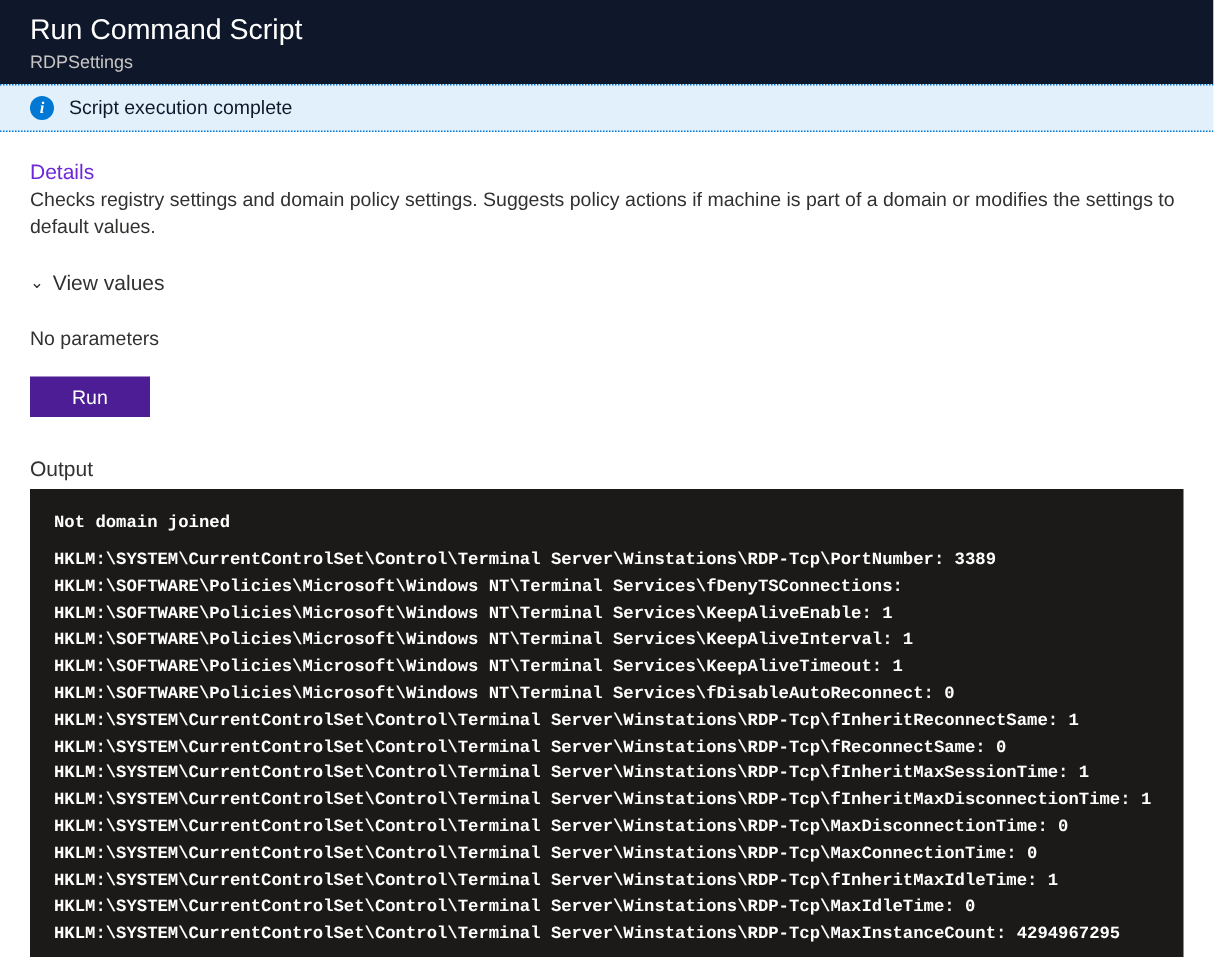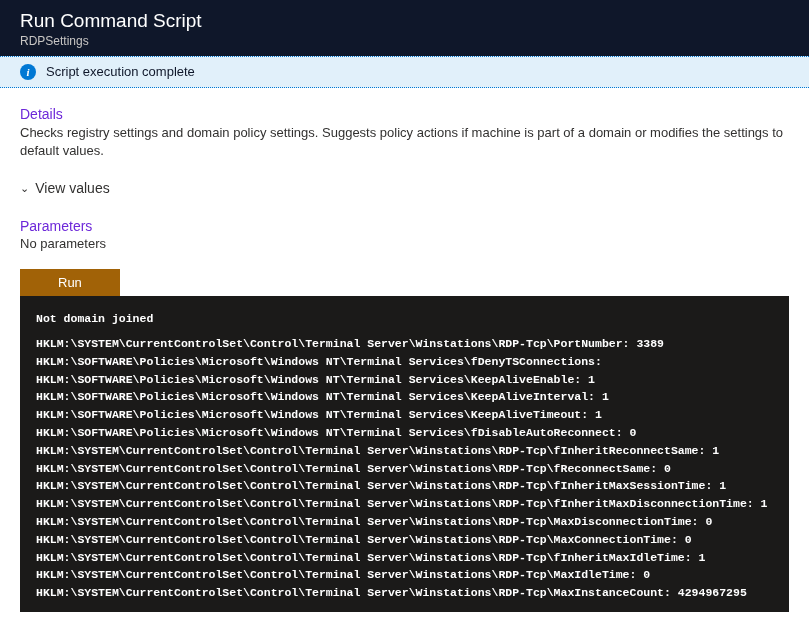--- a/index.html
+++ b/index.html
@@ -89,27 +89,28 @@
     }
     .parameters-section {
       margin-bottom: 18px;
     }
     .no-parameters {
       font-size: 13px;
       color: #323130;
       margin-top: 2px;
     }
     .run-button {
-      background: #a16207;
+      background: #4c1d95;
       color: #ffffff;
       border: none;
-      padding: 6px 38px;
+      padding: 6px 28px;
       font-size: 13px;
       font-family: inherit;
       cursor: pointer;
+      margin-bottom: 26px;
     }
     .output-section {
     }
     .output-title {
       font-size: 14px;
       font-weight: 400;
       color: #323130;
       margin-bottom: 6px;
     }
     .output-box {
@@ -146,23 +147,23 @@
     <div class="section-title">Details</div>
     <div class="details-text">Checks registry settings and domain policy settings. Suggests policy actions if machine is part of a domain or modifies the settings to default values.</div>
   </div>
 
   <div class="view-script">
     <span class="chevron">⌄</span>
     <span>View values</span>
   </div>
 
   <div class="parameters-section">
-    <div class="section-title">Parameters</div>
     <div class="no-parameters">No parameters</div>
   </div>
 
   <button class="run-button">Run</button>
 
   <div class="output-section">
+    <div class="output-title">Output</div>
     <div class="output-box" id="output-console"><div class="output-line">Not domain joined</div><div class="output-line">HKLM:\SYSTEM\CurrentControlSet\Control\Terminal Server\Winstations\RDP-Tcp\PortNumber: 3389</div><div class="output-line">HKLM:\SOFTWARE\Policies\Microsoft\Windows NT\Terminal Services\fDenyTSConnections:</div><div class="output-line">HKLM:\SOFTWARE\Policies\Microsoft\Windows NT\Terminal Services\KeepAliveEnable: 1</div><div class="output-line">HKLM:\SOFTWARE\Policies\Microsoft\Windows NT\Terminal Services\KeepAliveInterval: 1</div><div class="output-line">HKLM:\SOFTWARE\Policies\Microsoft\Windows NT\Terminal Services\KeepAliveTimeout: 1</div><div class="output-line">HKLM:\SOFTWARE\Policies\Microsoft\Windows NT\Terminal Services\fDisableAutoReconnect: 0</div><div class="output-line">HKLM:\SYSTEM\CurrentControlSet\Control\Terminal Server\Winstations\RDP-Tcp\fInheritReconnectSame: 1</div><div class="output-line">HKLM:\SYSTEM\CurrentControlSet\Control\Terminal Server\Winstations\RDP-Tcp\fReconnectSame: 0</div><div class="output-line">HKLM:\SYSTEM\CurrentControlSet\Control\Terminal Server\Winstations\RDP-Tcp\fInheritMaxSessionTime: 1</div><div class="output-line">HKLM:\SYSTEM\CurrentControlSet\Control\Terminal Server\Winstations\RDP-Tcp\fInheritMaxDisconnectionTime: 1</div><div class="output-line">HKLM:\SYSTEM\CurrentControlSet\Control\Terminal Server\Winstations\RDP-Tcp\MaxDisconnectionTime: 0</div><div class="output-line">HKLM:\SYSTEM\CurrentControlSet\Control\Terminal Server\Winstations\RDP-Tcp\MaxConnectionTime: 0</div><div class="output-line">HKLM:\SYSTEM\CurrentControlSet\Control\Terminal Server\Winstations\RDP-Tcp\fInheritMaxIdleTime: 1</div><div class="output-line">HKLM:\SYSTEM\CurrentControlSet\Control\Terminal Server\Winstations\RDP-Tcp\MaxIdleTime: 0</div><div class="output-line">HKLM:\SYSTEM\CurrentControlSet\Control\Terminal Server\Winstations\RDP-Tcp\MaxInstanceCount: 4294967295</div></div>
   </div>
 
 </div>
 
 </body></html>

